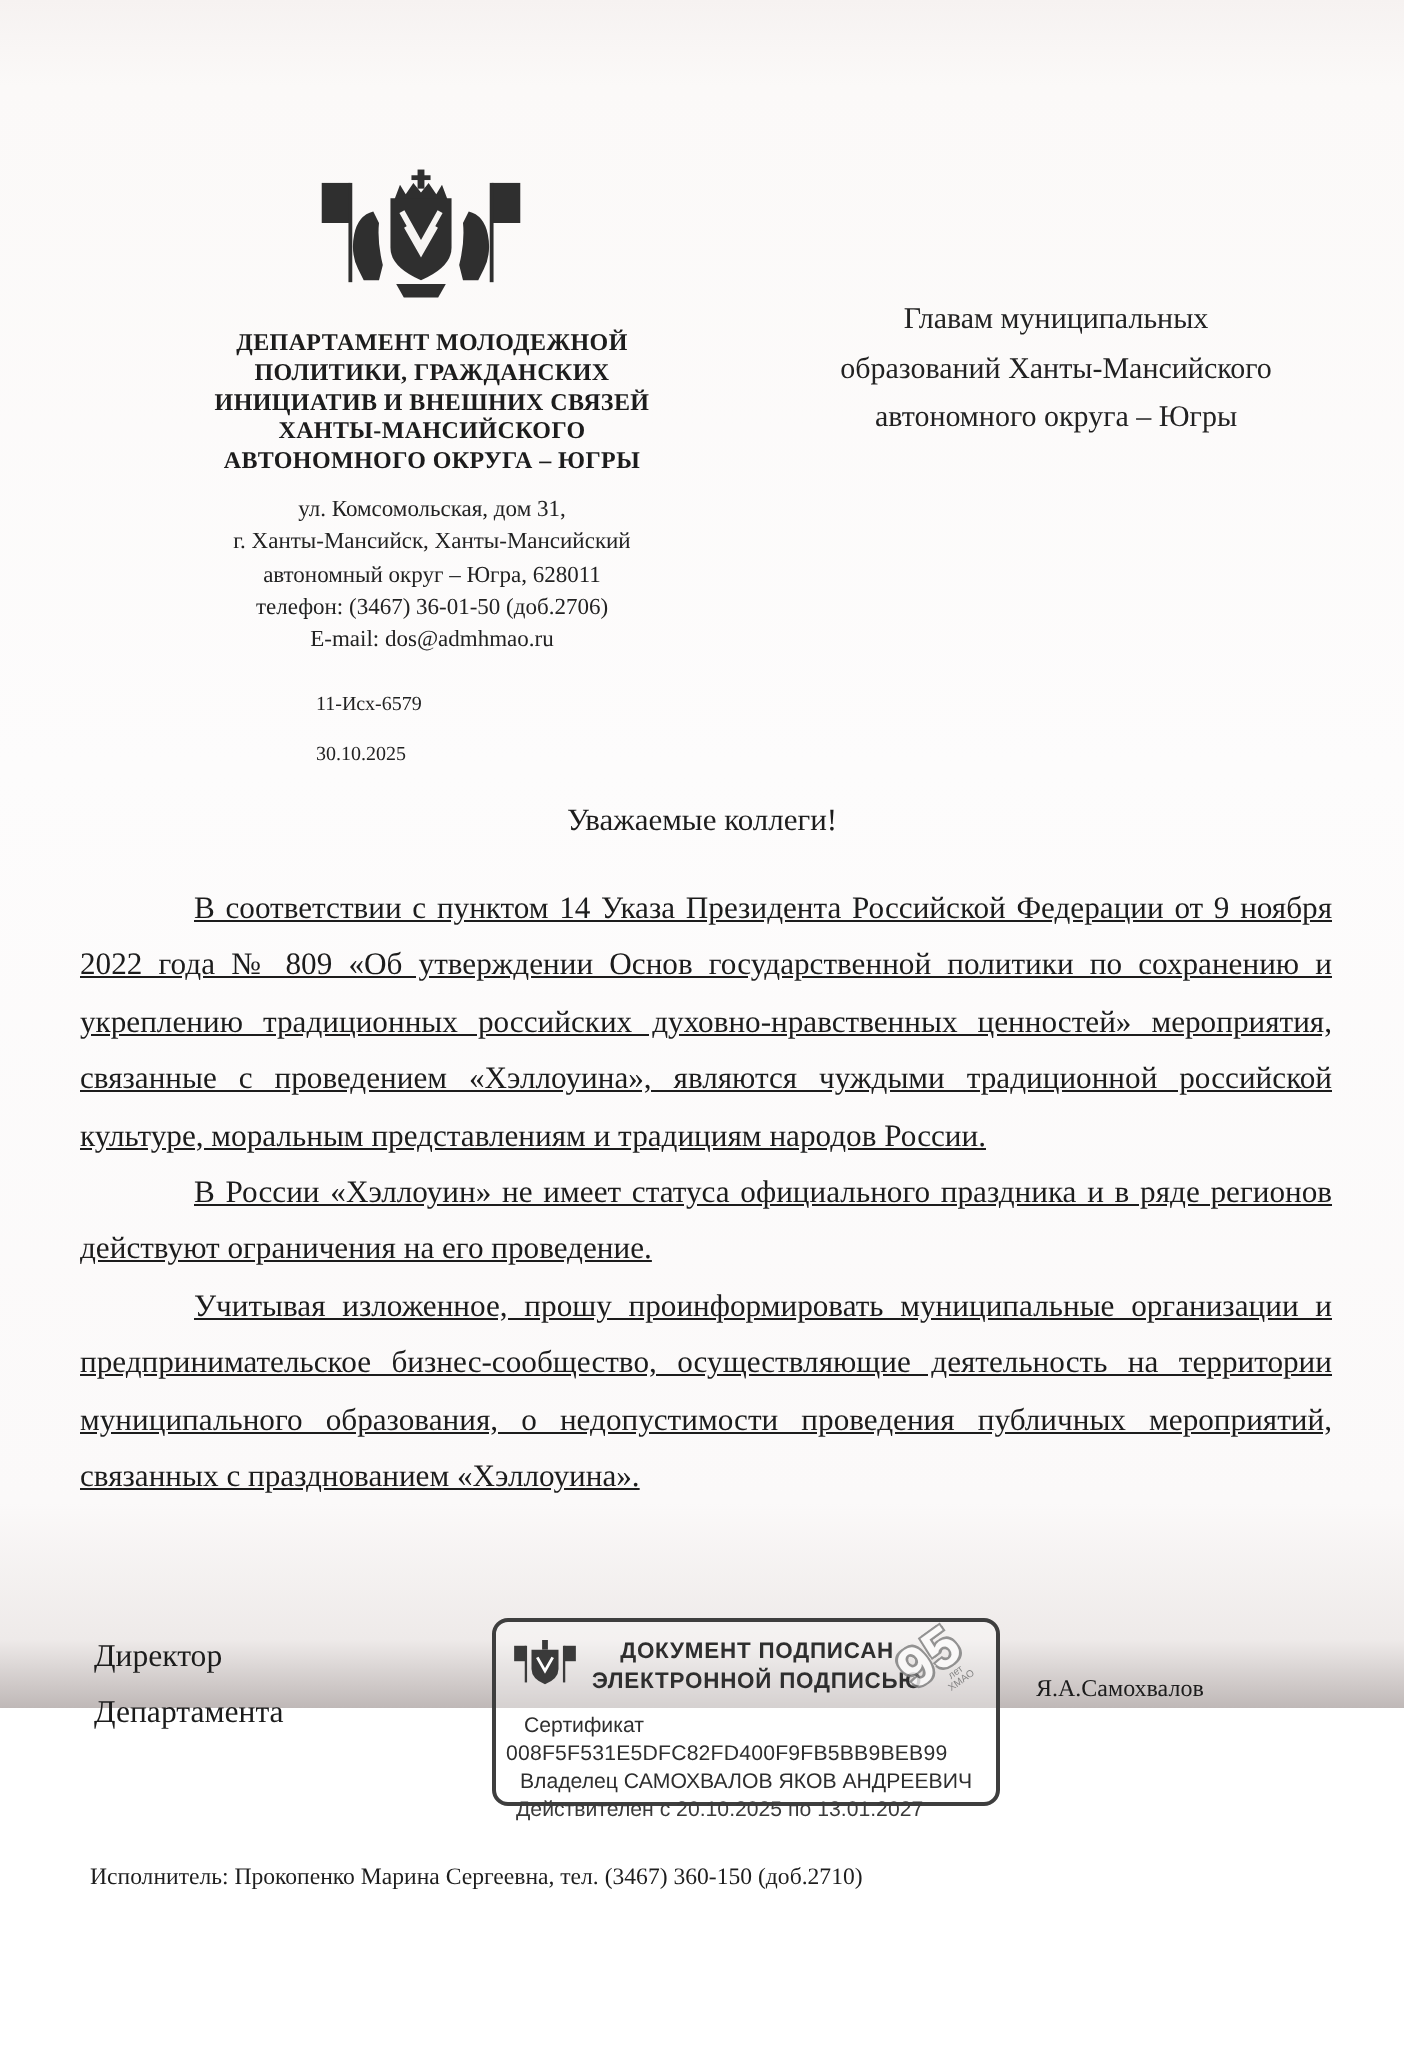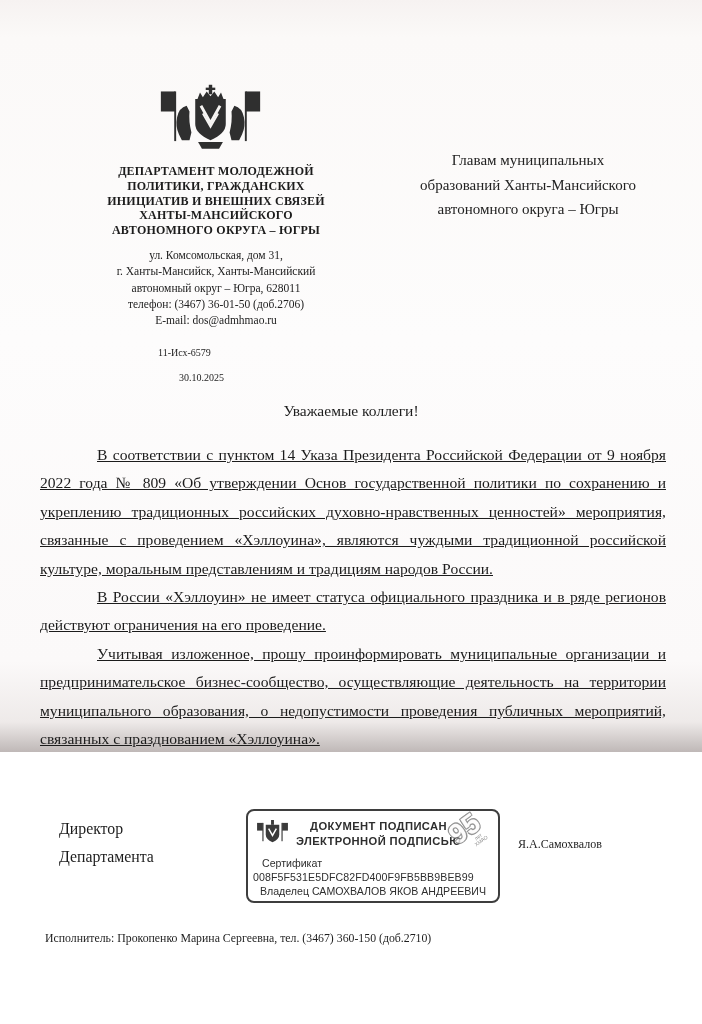--- a/index.html
+++ b/index.html
@@ -1,18 +1,18 @@
 <!DOCTYPE html>
 <html><head>
 <meta charset="utf-8">
 <style>
   html,body{margin:0;padding:0;}
   body{width:702px;height:1024px;overflow:hidden;font-family:"Liberation Serif", serif;}
   .page{
-    position:relative;width:702px;height:752px;
+    position:relative;width:702px;height:854px;
     background:linear-gradient(180deg,#f6f2f1 0%,#fbf9f8 5%,#fdfcfc 45%,#fbf9f9 88%,#eeeae9 96%,#bfb8b7 100%);
     color:#1f1f1f;
   }
   
   .coat{position:absolute;left:158px;top:84px;}
   .dept{
     position:absolute;left:40px;top:164px;width:352px;
     text-align:center;font-weight:bold;font-size:12px;line-height:14.8px;
     color:#1c1c1c;letter-spacing:.2px;
   }
@@ -20,29 +20,29 @@
     position:absolute;left:40px;top:247px;width:352px;
     text-align:center;font-size:11.5px;line-height:16.3px;color:#222;
   }
   
   .addressee{
     position:absolute;left:362px;top:148px;width:332px;
     text-align:center;font-size:15px;line-height:24.5px;color:#222;
   }
   
   .ref{position:absolute;left:158px;top:340px;font-size:10px;line-height:25px;color:#222;}
-  .ref .date{margin-left:21px;}
+  .ref .date{margin-left:0;}
   
   .salutation{position:absolute;left:0;top:402px;width:702px;text-align:center;font-size:15.5px;color:#1d1d1d;}
   
   .body{position:absolute;left:40px;top:441px;width:626px;
     font-size:15.6px;line-height:28.4px;text-align:justify;color:#1c1c1c;}
   .body p{margin:0;text-indent:57px;text-decoration:underline;}
   
-  .sig-pos{position:absolute;left:47px;top:815px;font-size:15.8px;line-height:27.5px;color:#1c1c1c;margin-left:12px;}
+  .sig-pos{position:absolute;left:47px;top:815px;font-size:15.8px;line-height:27.5px;color:#1c1c1c;}
   .sig-name{position:absolute;left:518px;top:837px;font-size:12px;color:#1c1c1c;}
   
   .stamp{
     position:absolute;left:246px;top:809px;width:250px;height:90px;
     border:2px solid #3e3e3e;border-radius:8px;
     font-family:"Liberation Sans", sans-serif;color:#2e2e2e;
     background:rgba(255,255,255,0.35);
   }
   .stamp-head{position:absolute;left:8px;top:8px;display:flex;align-items:center;}
   .stamp-emblem{flex:0 0 auto;margin-right:7px;}
@@ -137,20 +137,21 @@
         <path d="M13 9 L17 16 L21 9" stroke="#ffffff" stroke-width="1.5" fill="none"></path>
       </svg>
       <div class="stamp-title">
         <div>ДОКУМЕНТ ПОДПИСАН</div>
         <div>ЭЛЕКТРОННОЙ ПОДПИСЬЮ</div>
       </div>
     </div>
     <div class="stamp-cert">Сертификат</div>
     <div class="stamp-certnum">008F5F531E5DFC82FD400F9FB5BB9BEB99</div>
     <div class="stamp-owner">Владелец САМОХВАЛОВ ЯКОВ АНДРЕЕВИЧ</div>
+    <div class="stamp-validity">Действителен с 20.10.2025 по 13.01.2027</div>
   </div>
 
   <div class="badge95">
     <span class="b95">95</span>
     <span class="bcap">лет ХМАО</span>
   </div>
 
   <div class="sig-name">Я.А.Самохвалов</div>
 
   <div class="footer">Исполнитель: Прокопенко Марина Сергеевна, тел. (3467) 360-150 (доб.2710)</div>

